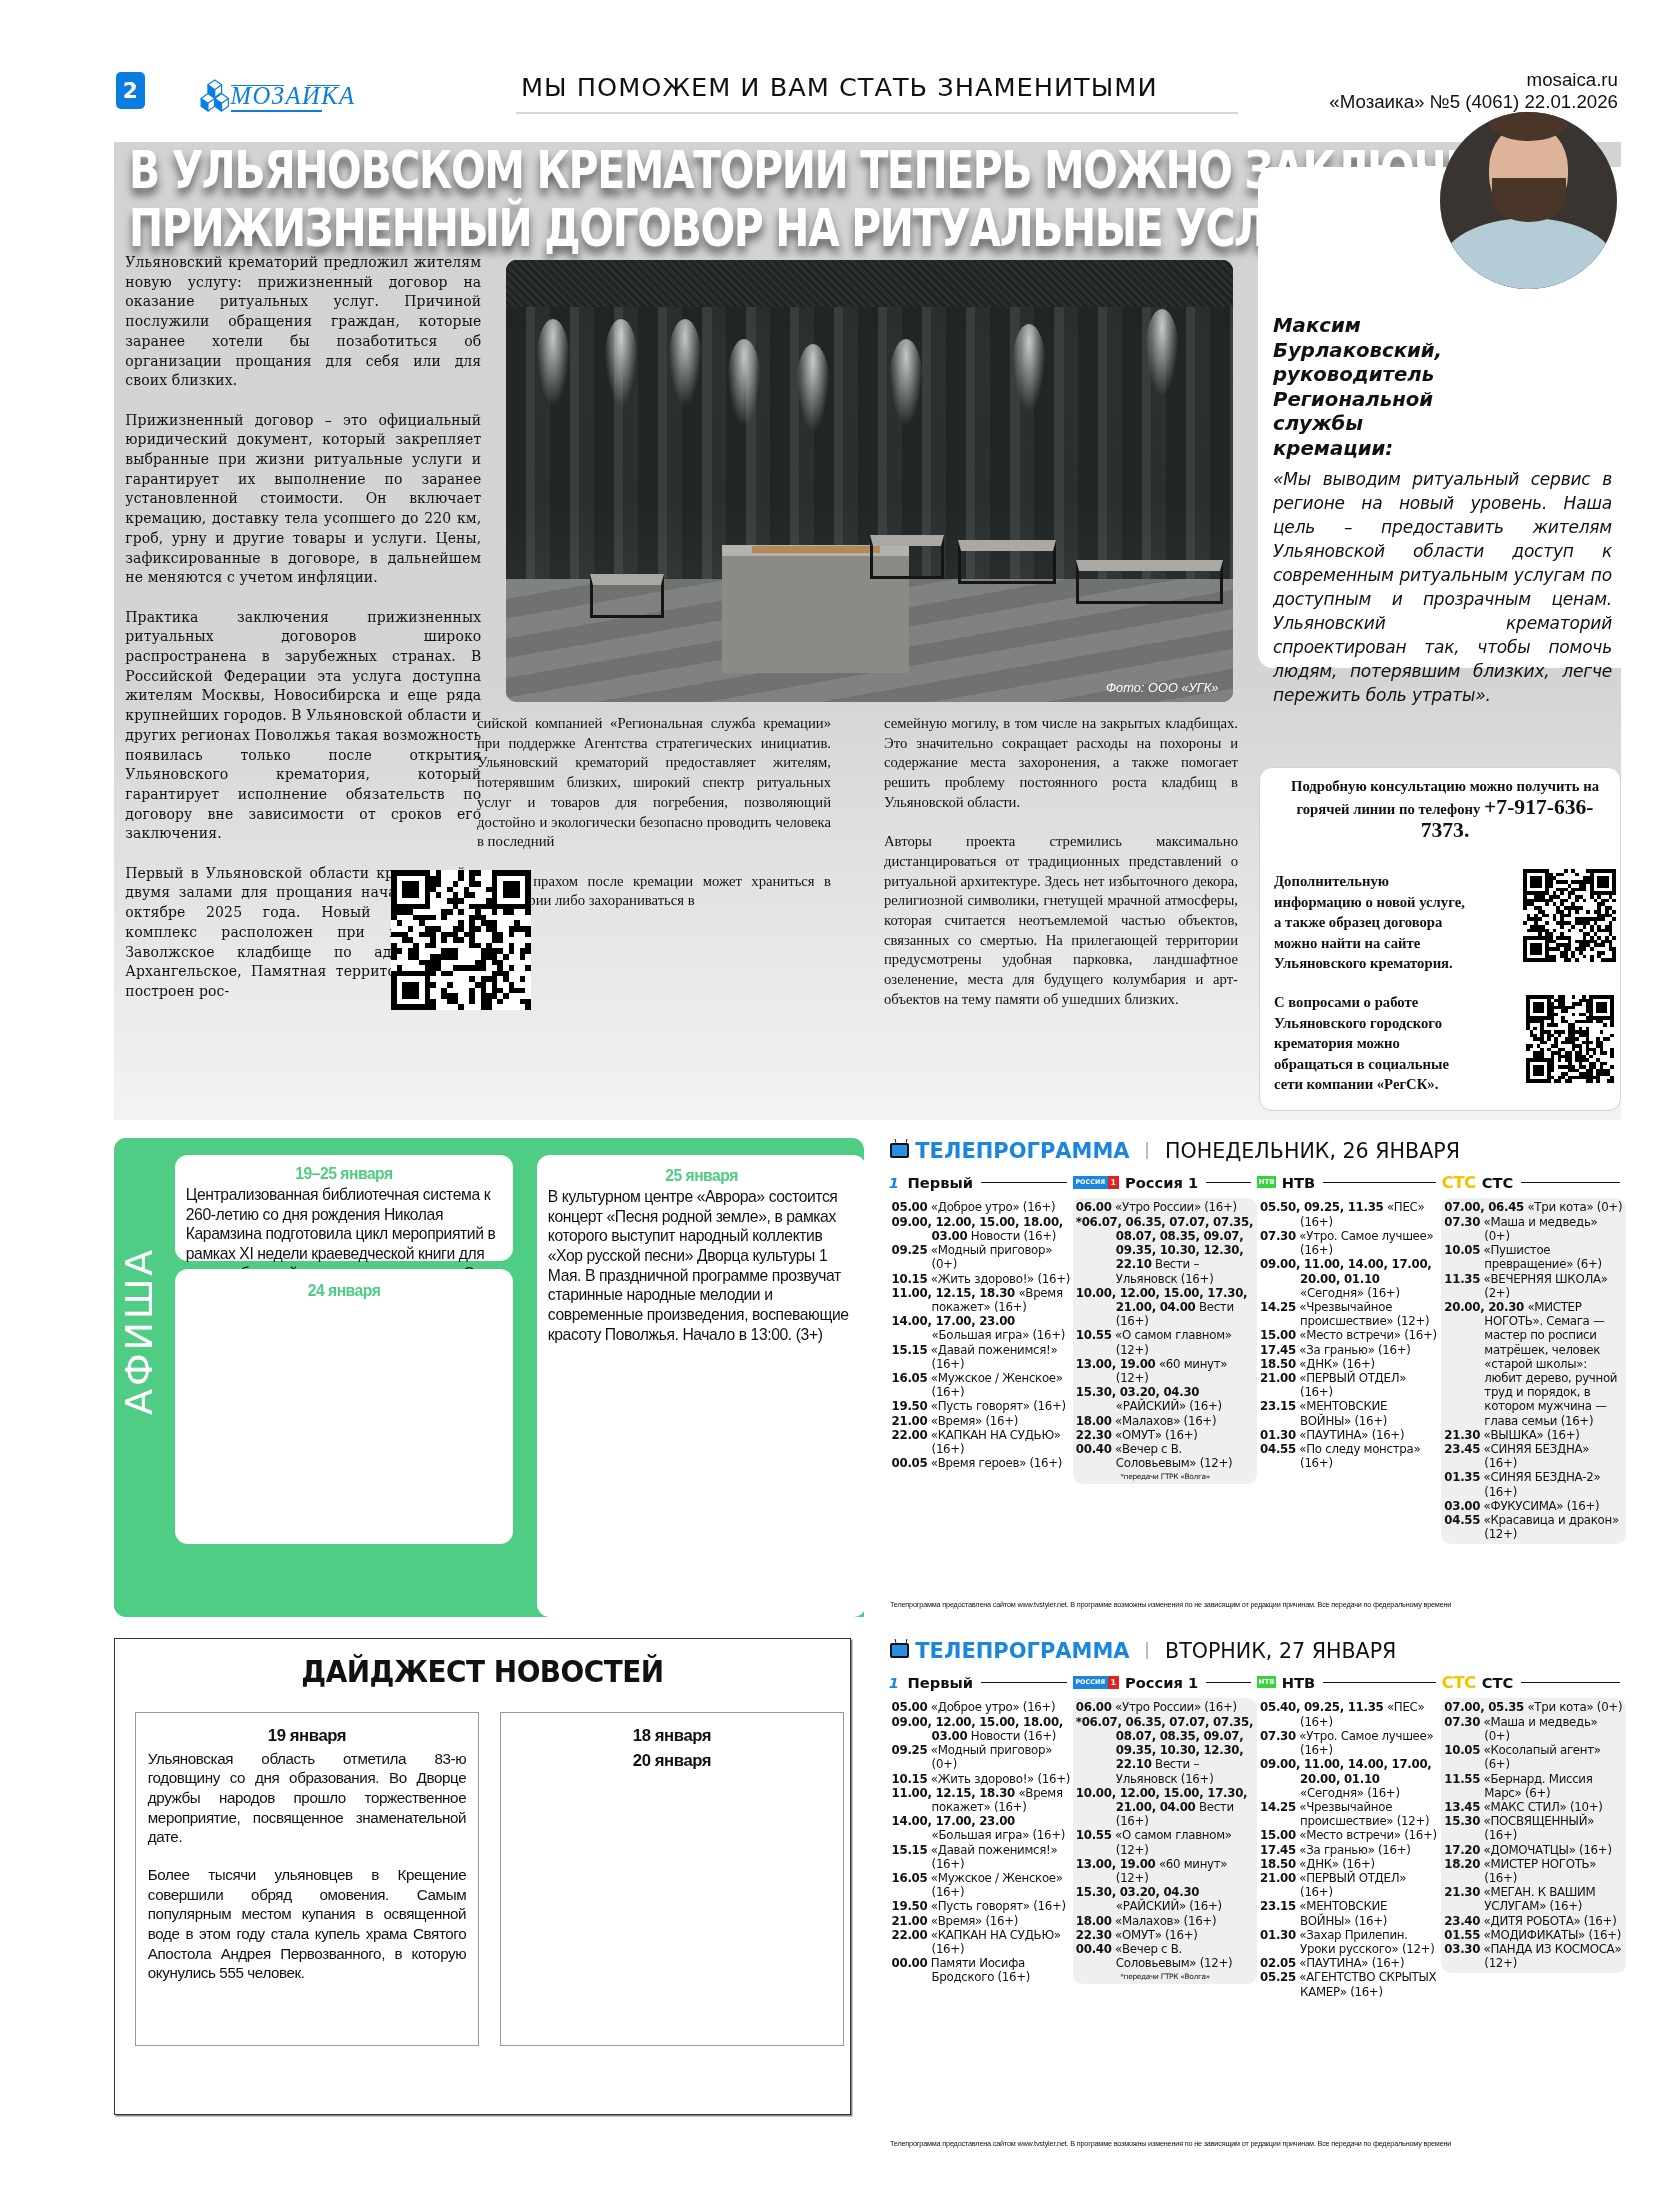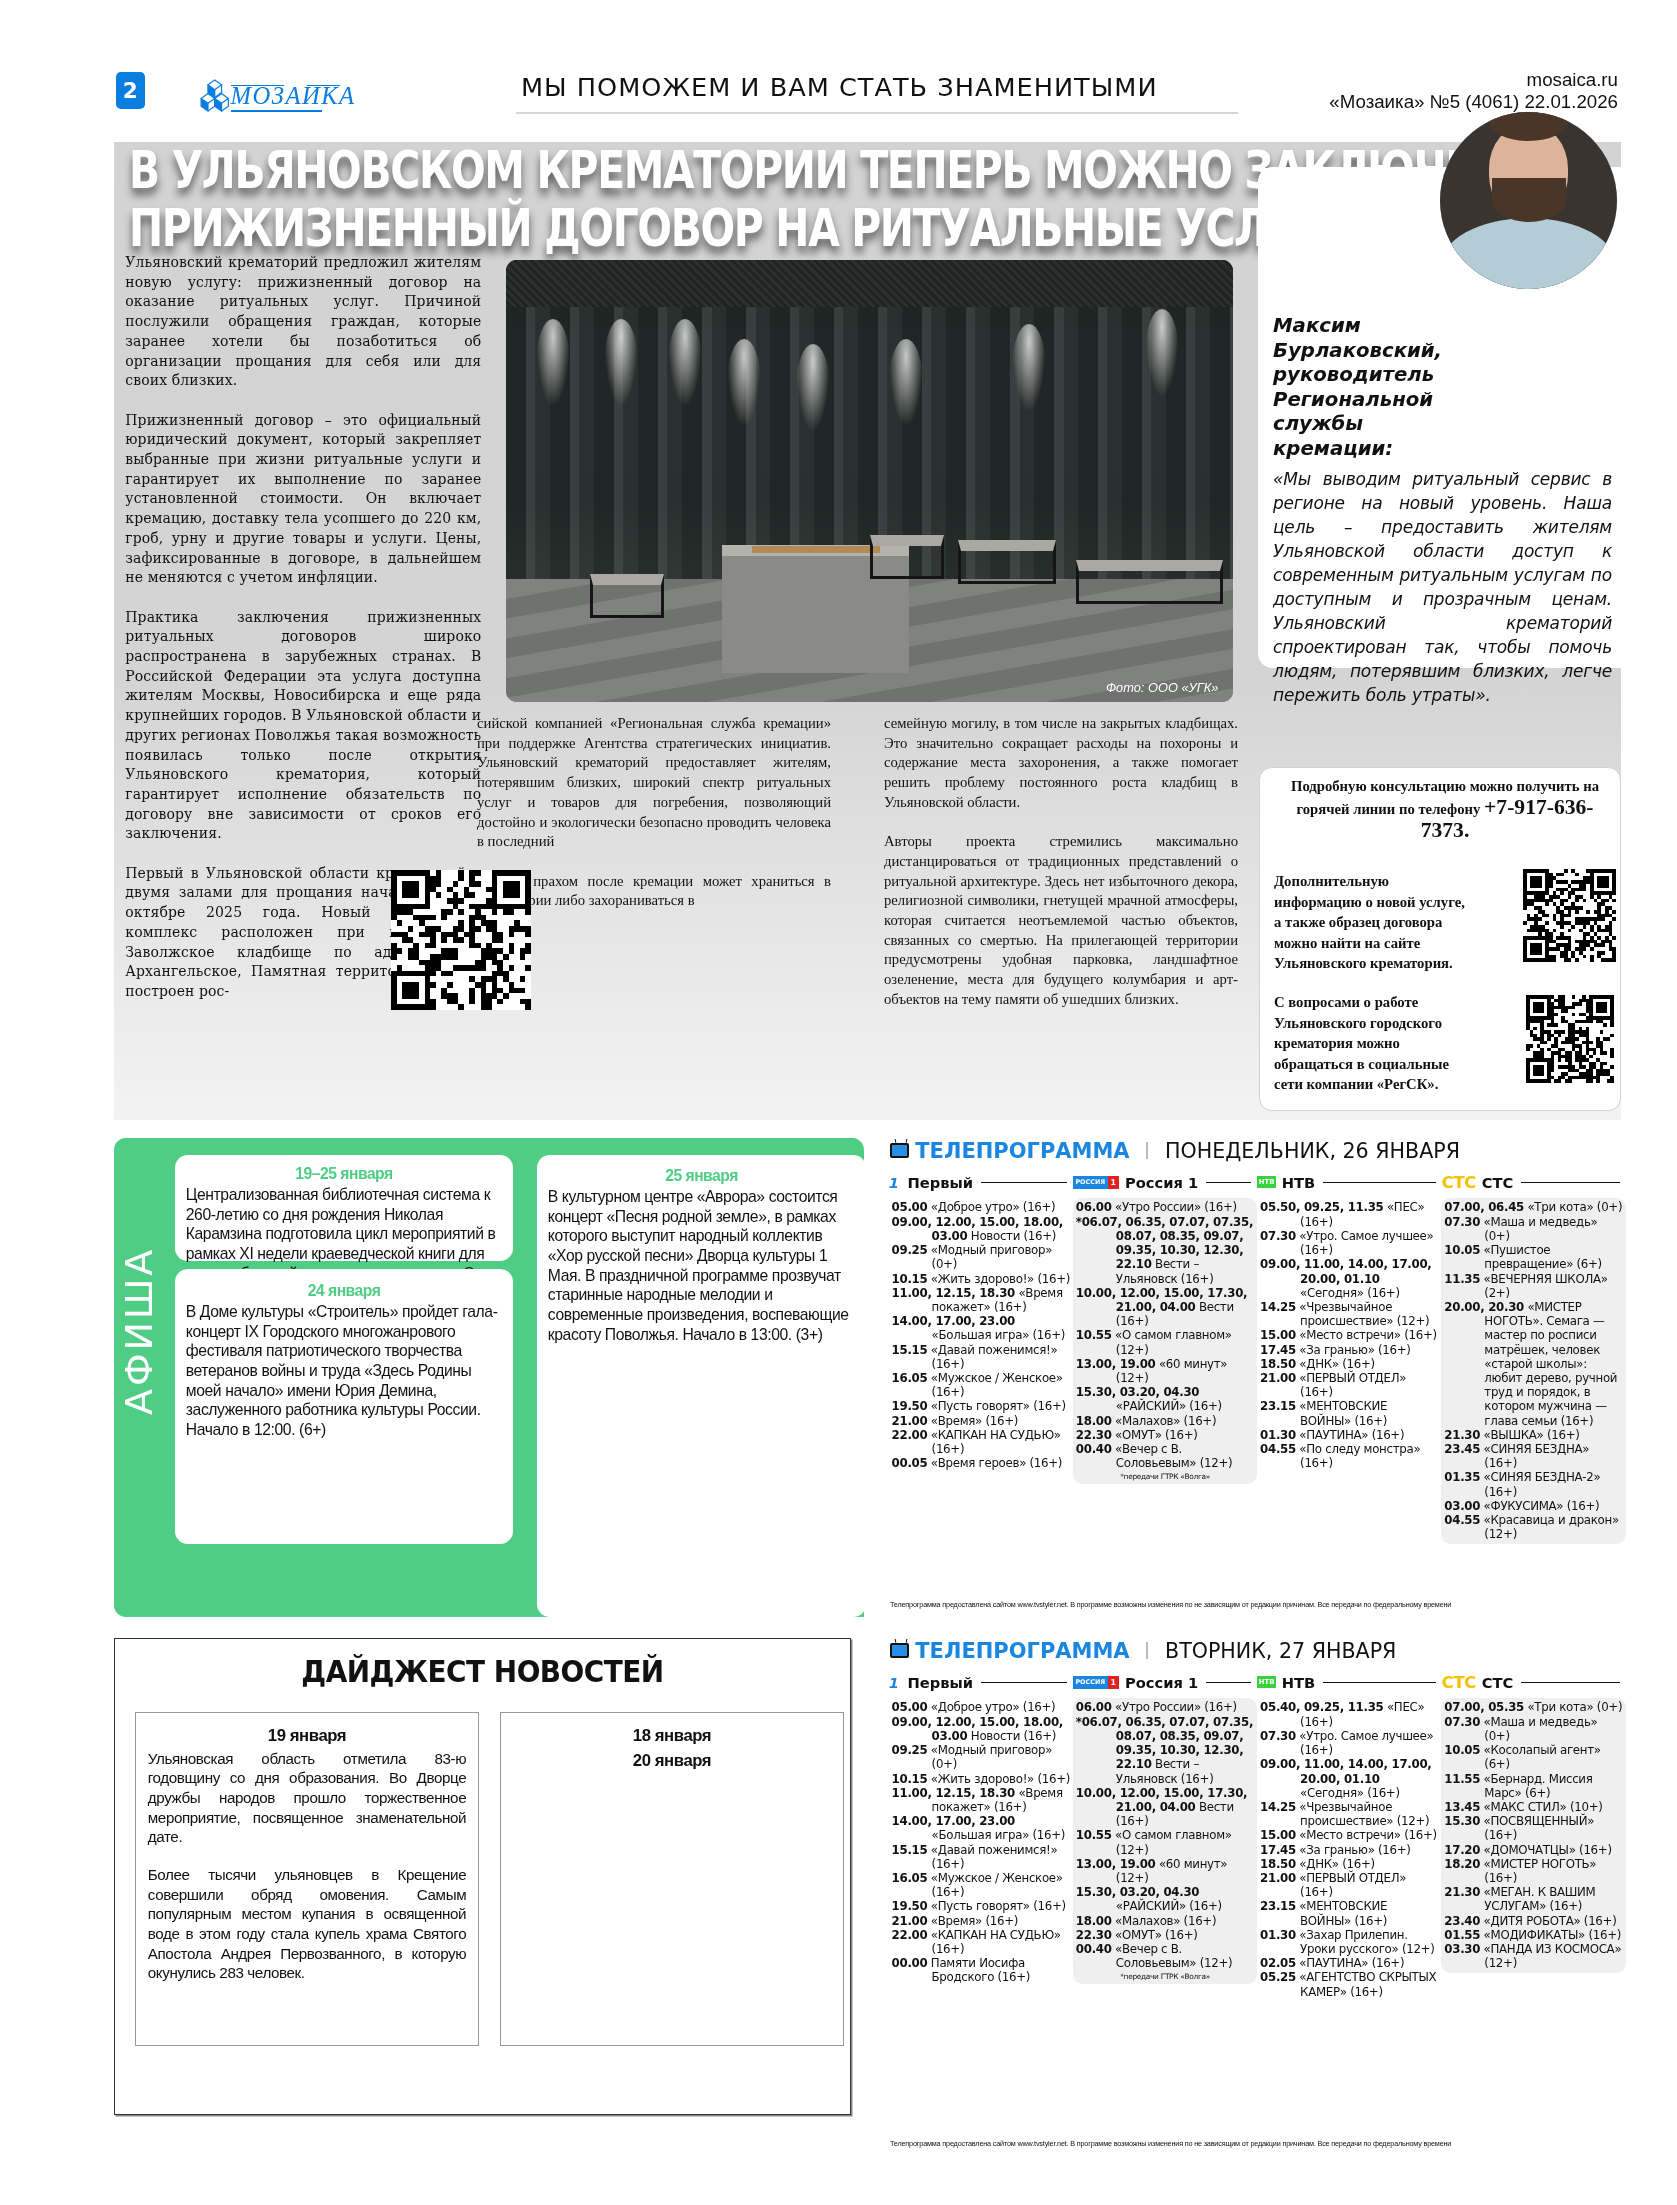--- a/index.html
+++ b/index.html
@@ -2085,34 +2085,33 @@
   </div>
 
 <div class="afisha"></div>
 <div class="afisha-label">АФИША</div>
 <div class="afisha-card ac1">
   <span class="date">19–25 января</span>
   <p>Централизованная библиотечная система к 260-летию со дня рождения Николая Карамзина подготовила цикл мероприятий в рамках XI недели краеведческой книги для всех любителей литературы и истории. Он пройдет во всех библиотеках города. (3+)</p>
 </div>
 <div class="afisha-card ac2" style="height:275px; top:1269px;">
   <span class="date">24 января</span>
-  <p>В Доме культуры «Строитель» пройдет гала-концерт IX Городского многожанрового фестиваля патриотического творчества ветеранов войны и труда «Здесь Родины моей начало» имени Юрия Демина, заслуженного работника культуры России. Начало в 12:00. (6+)</p>
 </div>
 <div class="afisha-card ac3">
   <span class="date">25 января</span>
   <p>В культурном центре «Аврора» состоится концерт «Песня родной земле», в рамках которого выступит народный коллектив «Хор русской песни» Дворца культуры 1 Мая. В праздничной программе прозвучат старинные народные мелодии и современные произведения, воспевающие красоту Поволжья. Начало в 13:00. (3+)</p>
 </div>
 
 <div class="digest">
   <div class="digest-title">ДАЙДЖЕСТ НОВОСТЕЙ</div>
 </div>
 <div class="digest-card dc1">
   <span class="date">19 января</span>
   <p>Ульяновская область отметила 83-ю годовщину со дня образования. Во Дворце дружбы народов прошло торжественное мероприятие, посвященное знаменательной дате.</p>
-  <p>Более тысячи ульяновцев в Крещение совершили обряд омовения. Самым популярным местом купания в освященной воде в этом году стала купель храма Святого Апостола Андрея Первозванного, в которую окунулись 283 человек.</p>
+  <p>Более тысячи ульяновцев в Крещение совершили обряд омовения. Самым популярным местом купания в освященной воде в этом году стала купель храма Святого Апостола Андрея Первозванного, в которую окунулись 555 человек.</p>
 </div>
 <div class="digest-card dc2">
   <span class="date">18 января</span>
   <span class="date">20 января</span>
 </div>
 
 <div class="tv tv-mon">
     <div class="tv-head">
       <span class="tv-icon"></span>
       <span class="tv-brand">ТЕЛЕПРОГРАММА</span>

